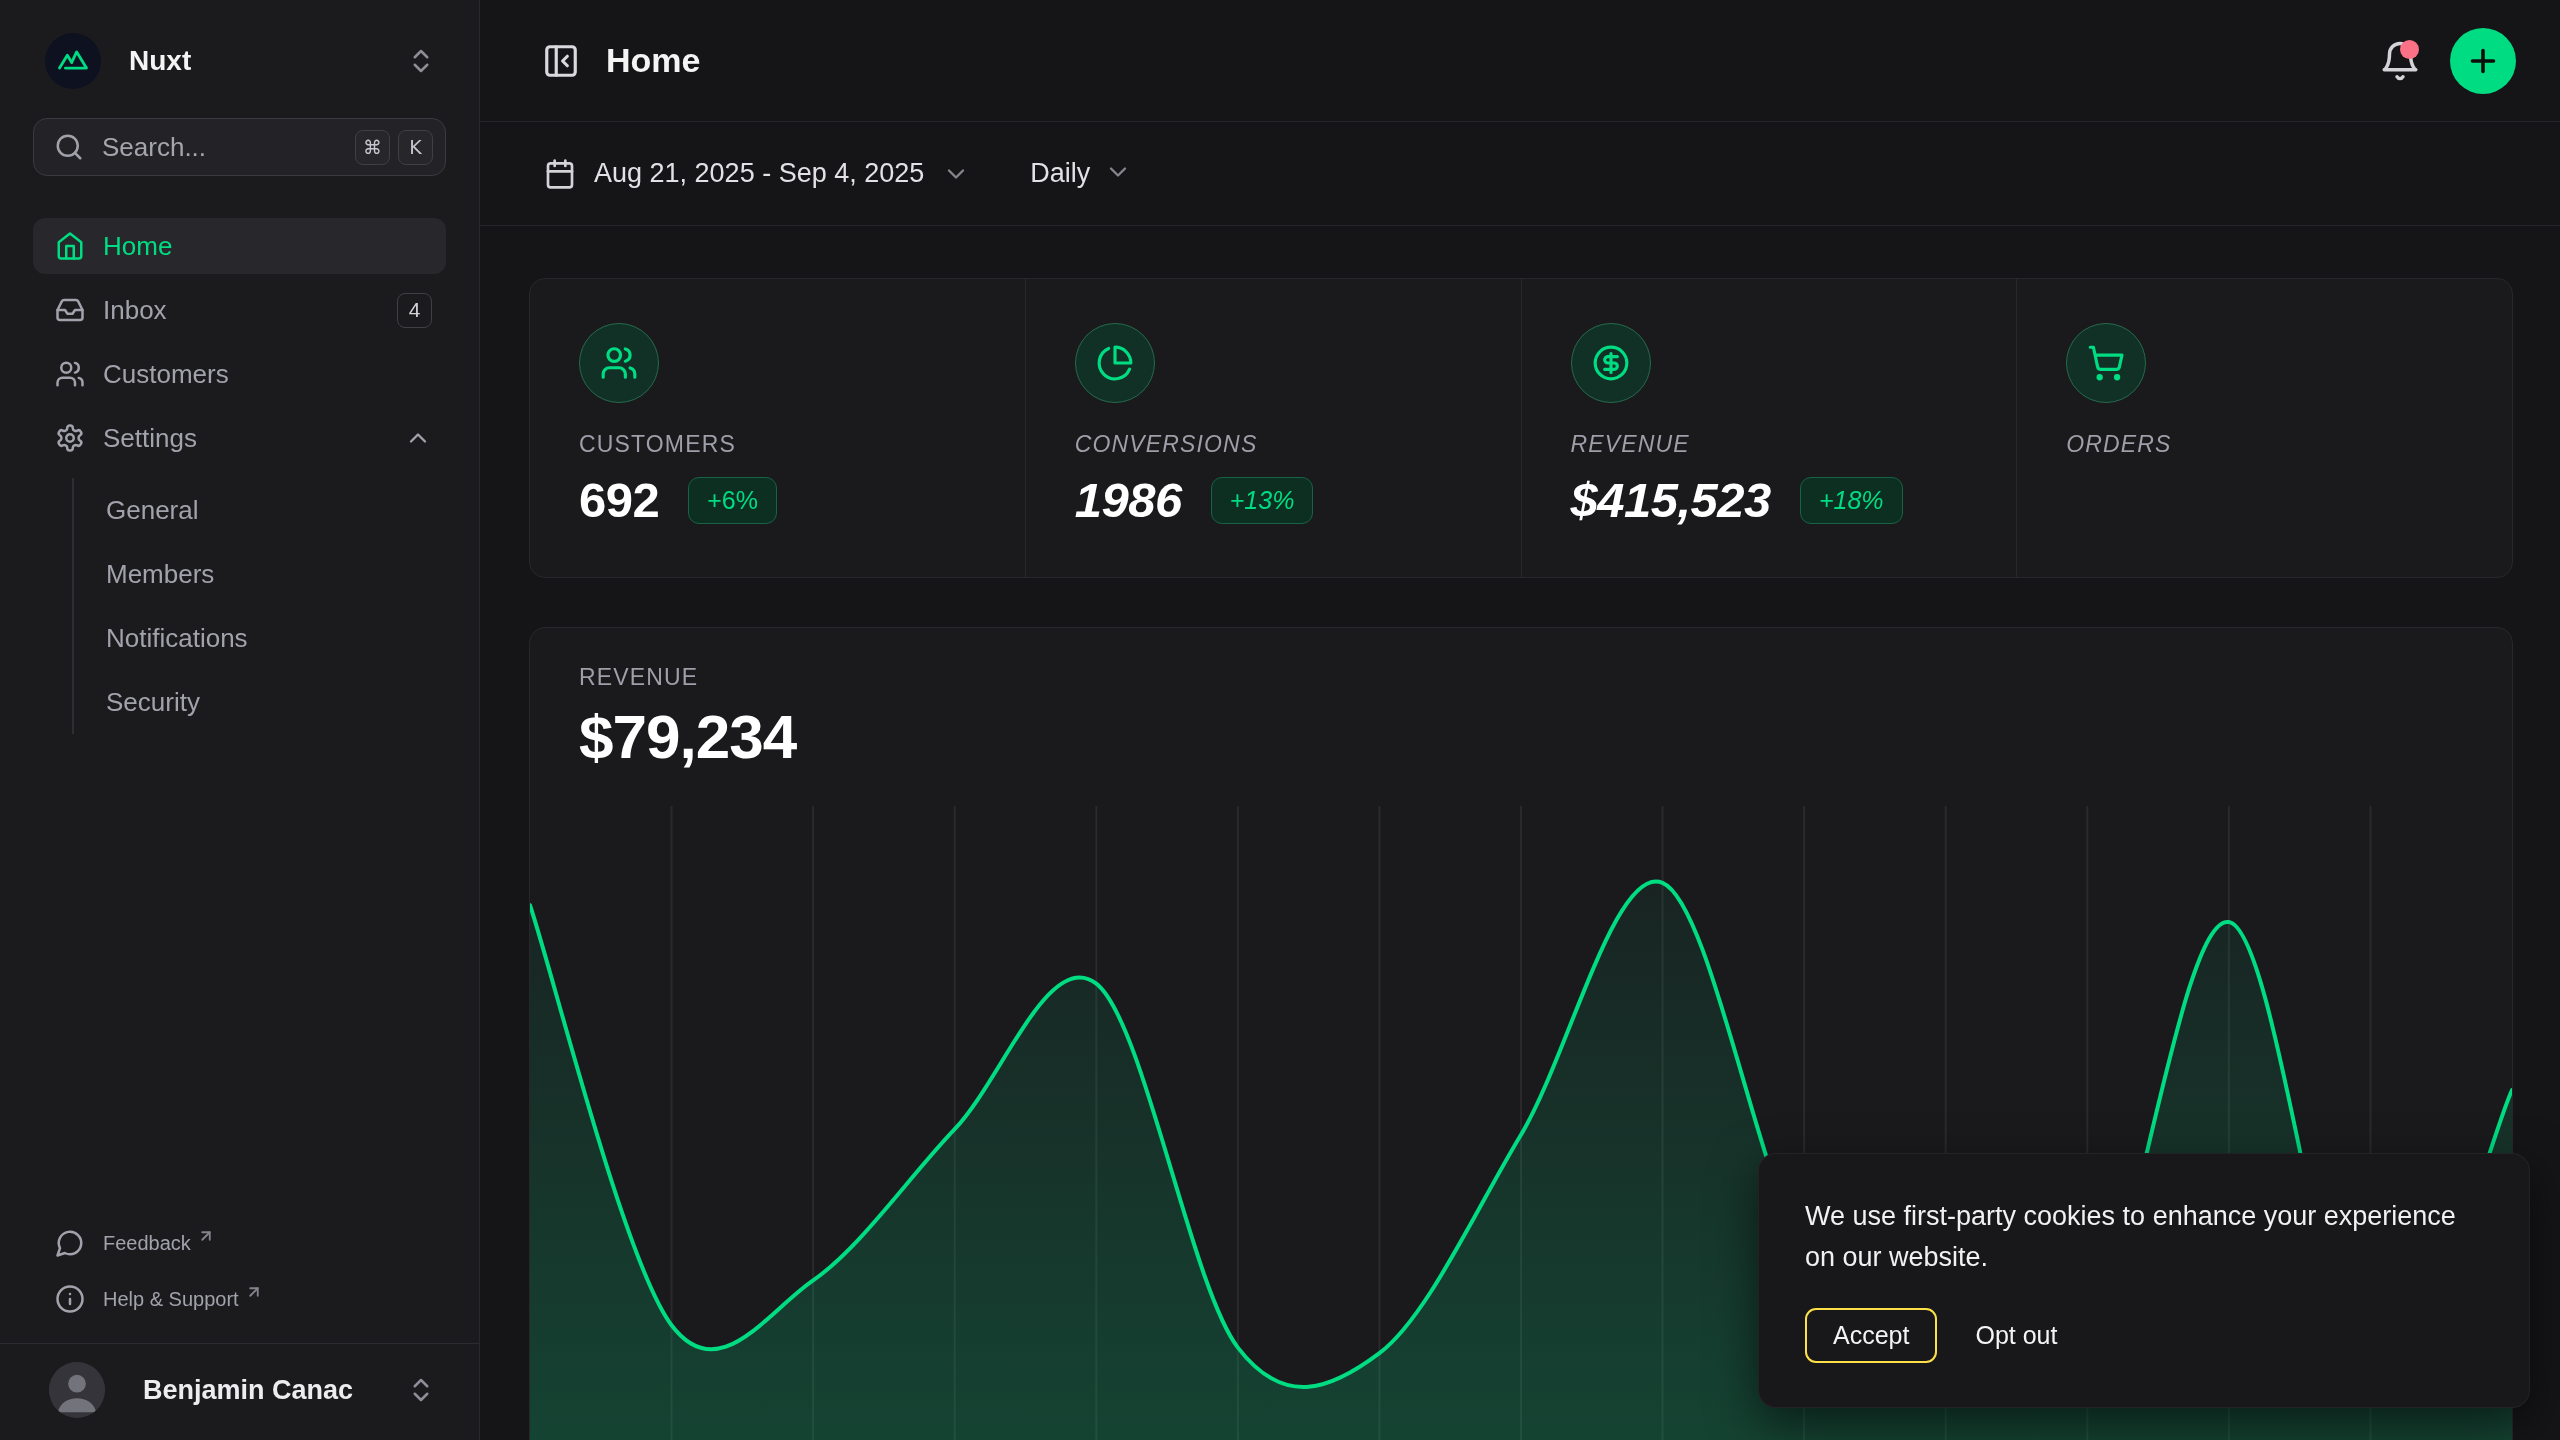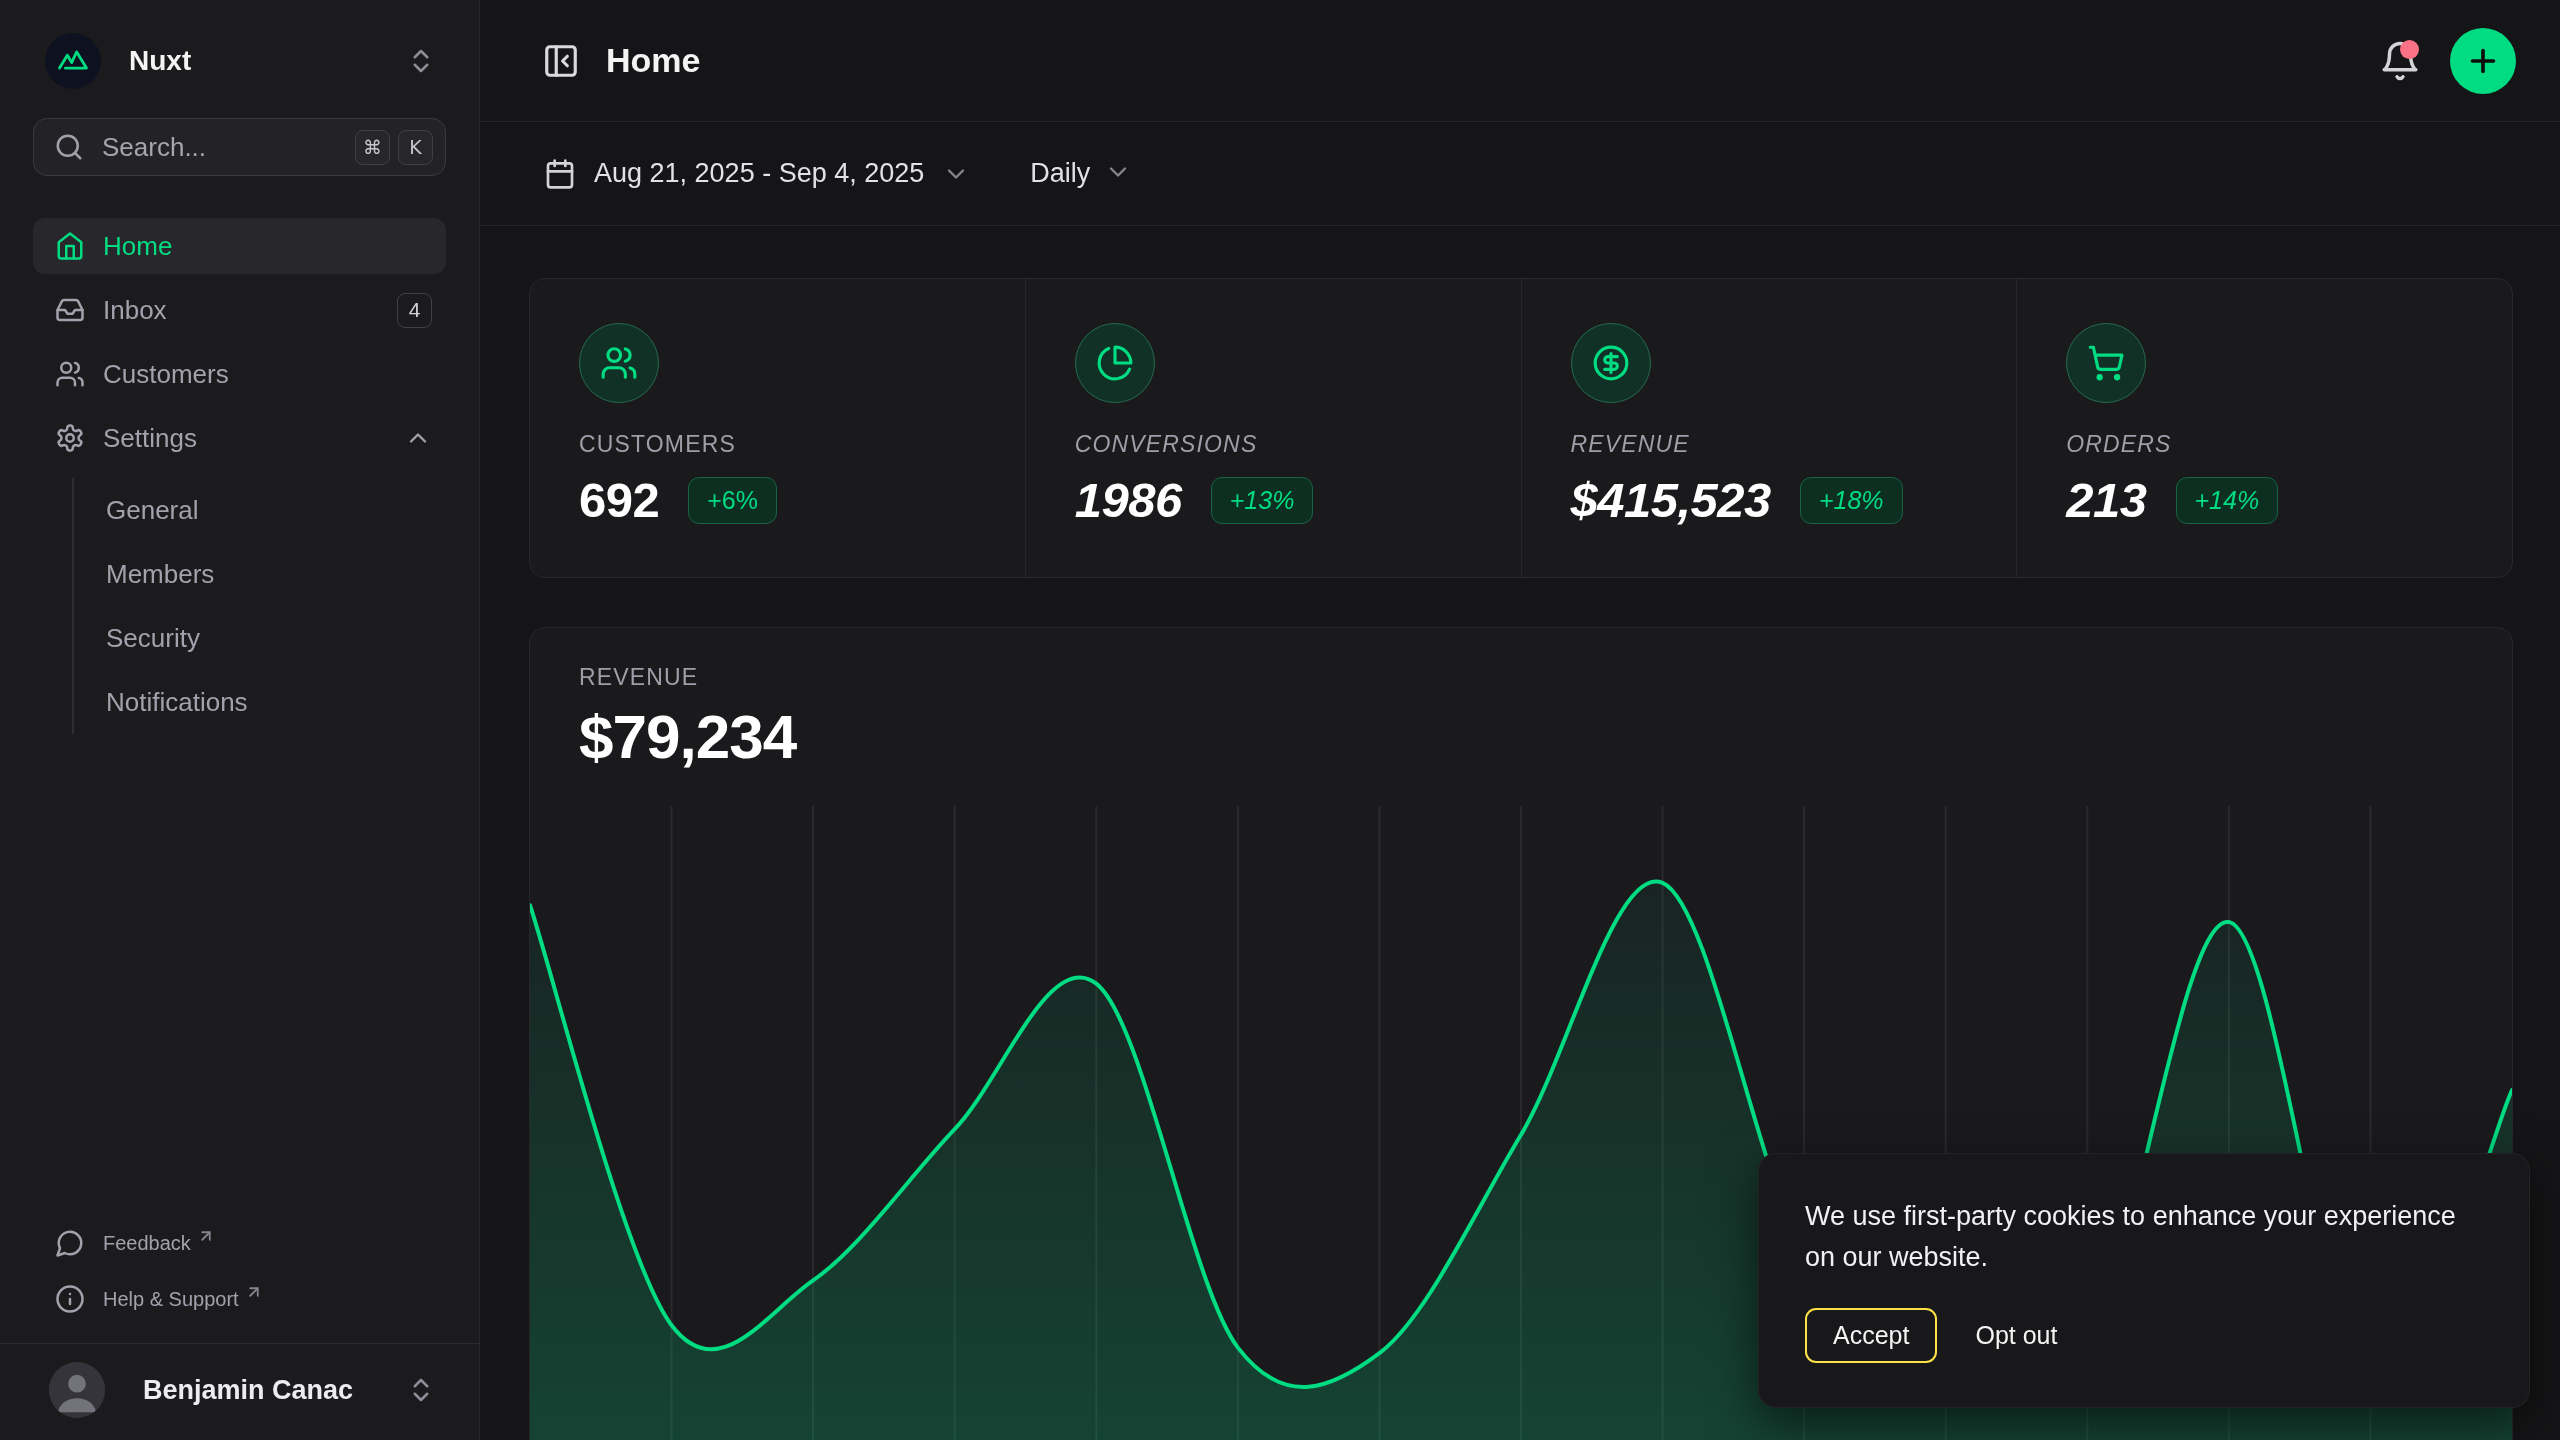--- a/index.html
+++ b/index.html
@@ -185,22 +185,22 @@
       <span class="chev">
         <svg class="ic" width="28" height="28" viewBox="0 0 24 24" fill="none" stroke="#a2a2ac" stroke-width="2" stroke-linecap="round" stroke-linejoin="round">
             <path d="m18 15-6-6-6 6"></path>
           </svg>
       </span>
     </div>
 
     <div class="nav-children">
       <div class="nav-child">General</div>
       <div class="nav-child">Members</div>
+      <div class="nav-child">Notifications</div>
       <div class="nav-child">Security</div>
-      <div class="nav-child">Notifications</div>
     </div>
   </nav>
 
   <div class="side-spacer"></div>
 
   <div class="foot-link">
     <span class="nicon">
       <svg class="ic" width="30" height="30" viewBox="0 0 24 24" fill="none" stroke="currentColor" stroke-width="2" stroke-linecap="round" stroke-linejoin="round">
           <path d="M7.9 20A9 9 0 1 0 4 16.1L2 22Z"></path>
         </svg>
@@ -355,24 +355,20 @@
 
     <div class="stat">
       <span class="stat-icon">
         <svg class="ic" width="38" height="38" viewBox="0 0 24 24" fill="none" stroke="currentColor" stroke-width="2" stroke-linecap="round" stroke-linejoin="round">
             <circle cx="8" cy="21" r="1"></circle>
             <circle cx="19" cy="21" r="1"></circle>
             <path d="M2.05 2.05h2l2.66 12.42a2 2 0 0 0 2 1.58h9.78a2 2 0 0 0 1.95-1.57l1.65-7.43H5.12"></path>
           </svg>
       </span>
       <div class="stat-label">ORDERS</div>
-      <div class="stat-valrow">
-        <span class="stat-value">213</span>
-        <span class="delta-badge">+14%</span>
-      </div>
     </div>
   </section>
 
   <section class="rev-card">
     <div class="rev-head">
       <div class="rev-label">REVENUE</div>
       <div class="rev-value">$79,234</div>
     </div>
     <div class="chart-wrap">
       <svg id="revenue-chart" preserveAspectRatio="none" viewBox="0 0 1984 660">

